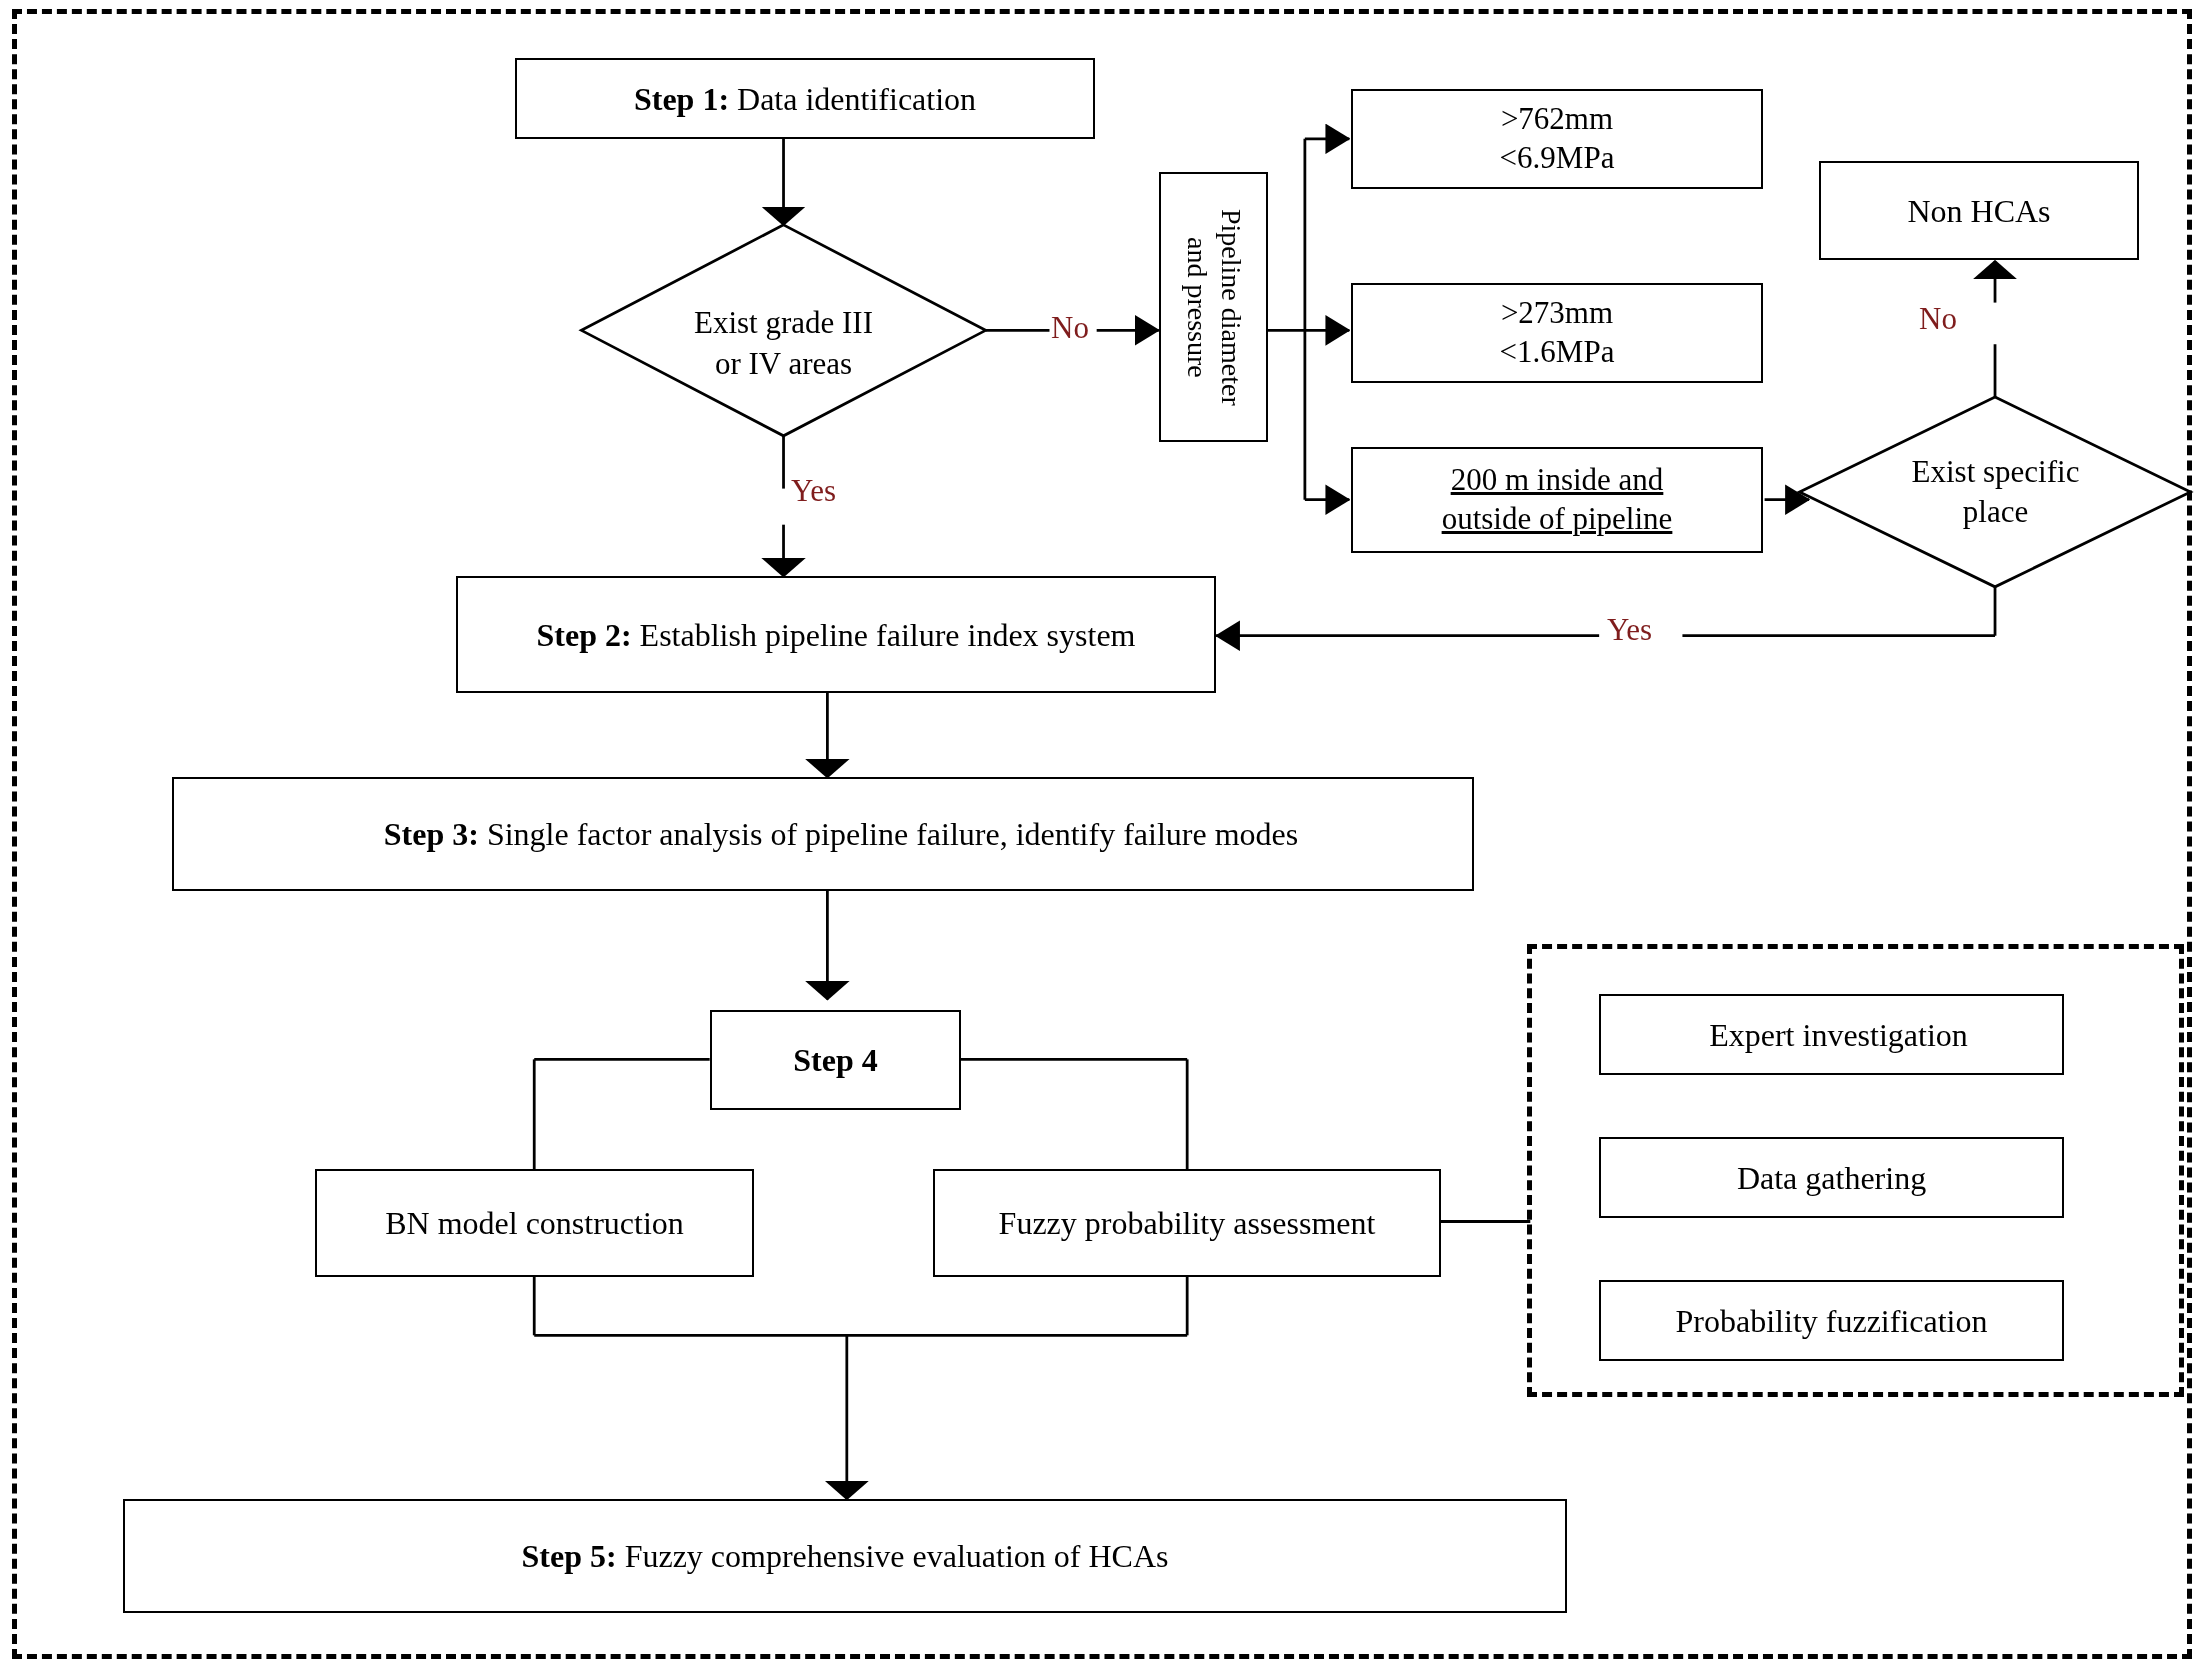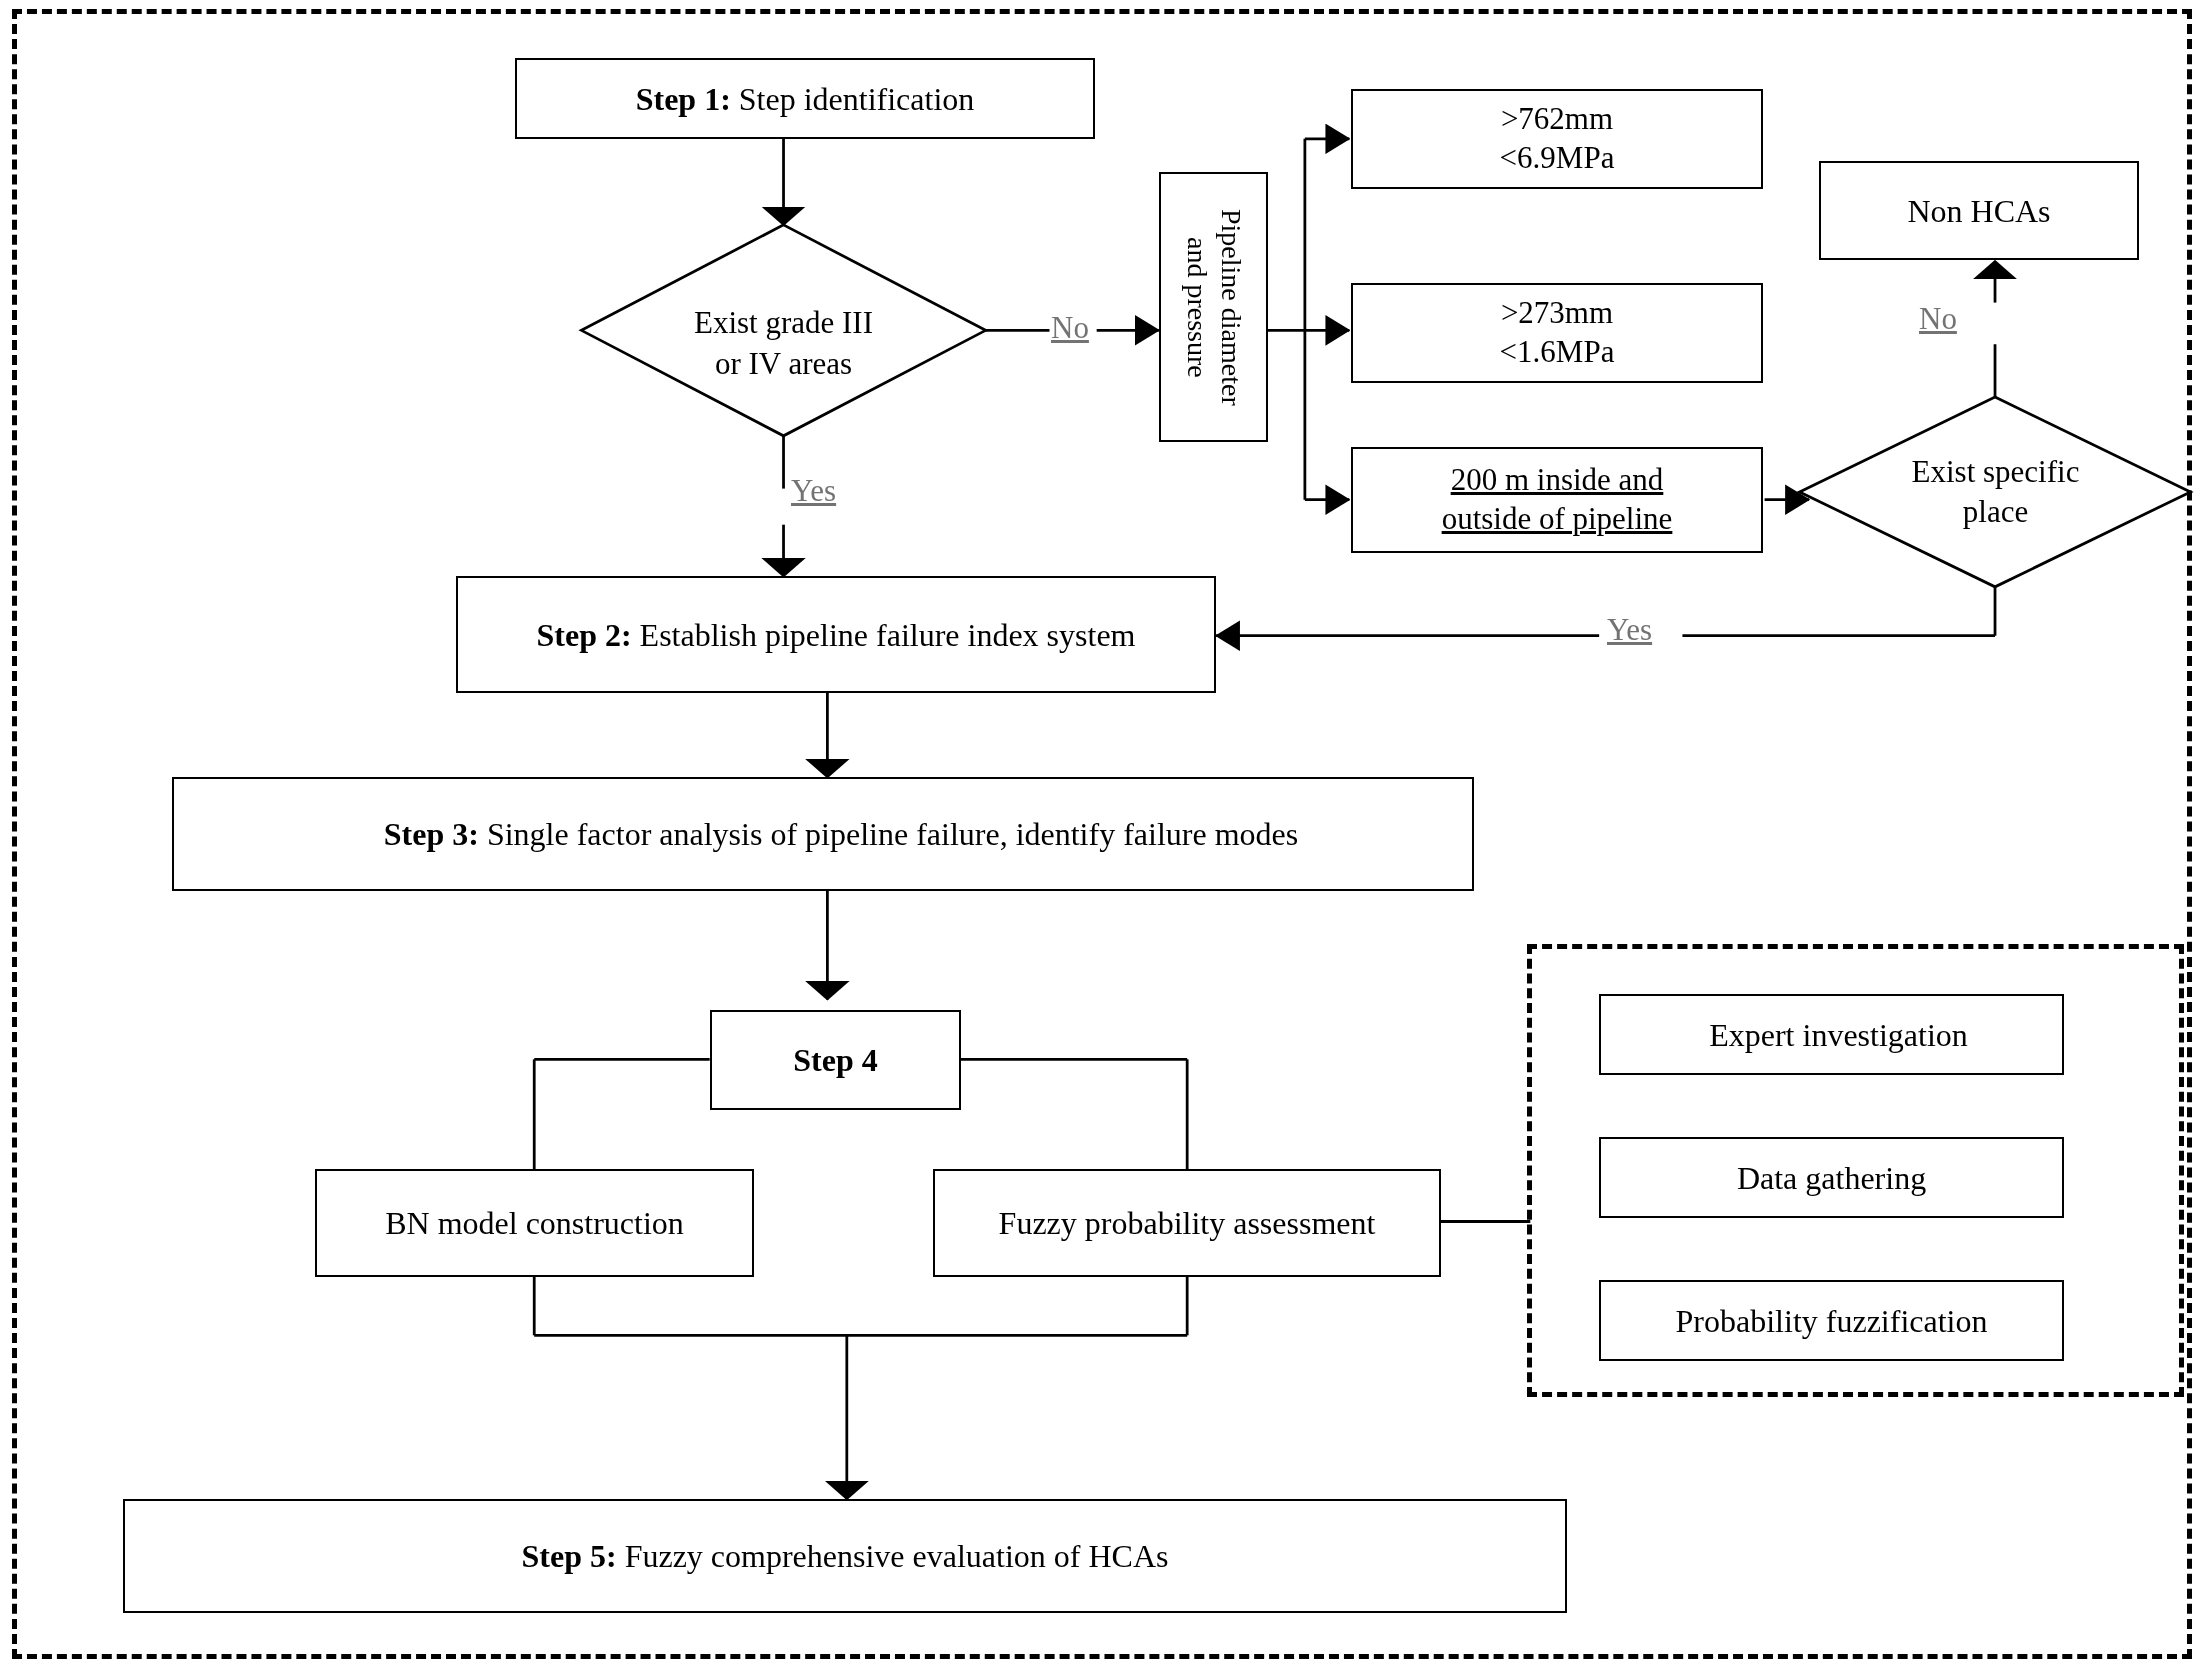--- a/index.html
+++ b/index.html
@@ -45,25 +45,24 @@
     position: absolute;
     display: flex;
     align-items: center;
     justify-content: center;
     text-align: center;
     line-height: 1.3;
     color: #000000;
   }
   .edge-label {
     position: absolute;
-    color: #737373;
+    color: #7f1d1d;
     background: #ffffff;
     line-height: 1;
     white-space: nowrap;
-    text-decoration: underline;
   }
   .dashbox {
     position: absolute;
     box-sizing: border-box;
     border: 5px dashed #000000;
     background: transparent;
   }
 </style>
 </head>
 <body>
@@ -130,21 +129,21 @@
       <line x1="2594" y1="2200" x2="2756" y2="2200"></line>
     </g>
 
     <polygon points="1411,405 1775,595 1411,785 1047,595" fill="#ffffff" stroke="#000000" stroke-width="5"></polygon>
 
     <polygon points="3593,715 3945,886 3593,1057 3241,886" fill="#ffffff" stroke="#000000" stroke-width="5"></polygon>
   </svg>
 
   <div class="node" style="left:515px; top:58px; width:580px; height:81px; font-size:32px;">
     <span class="txt">
-      <b class="b">Step 1:</b><span> Step identification</span>
+      <b class="b">Step 1:</b><span> Data identification</span>
     </span>
   </div>
 
   <div class="diamond-label" style="left:611px; top:278px; width:345px; height:106px; font-size:31px;align-items:flex-end;">
     <span>
       <span>Exist grade III</span><br>
       <span>or IV areas</span>
     </span>
   </div>
 

